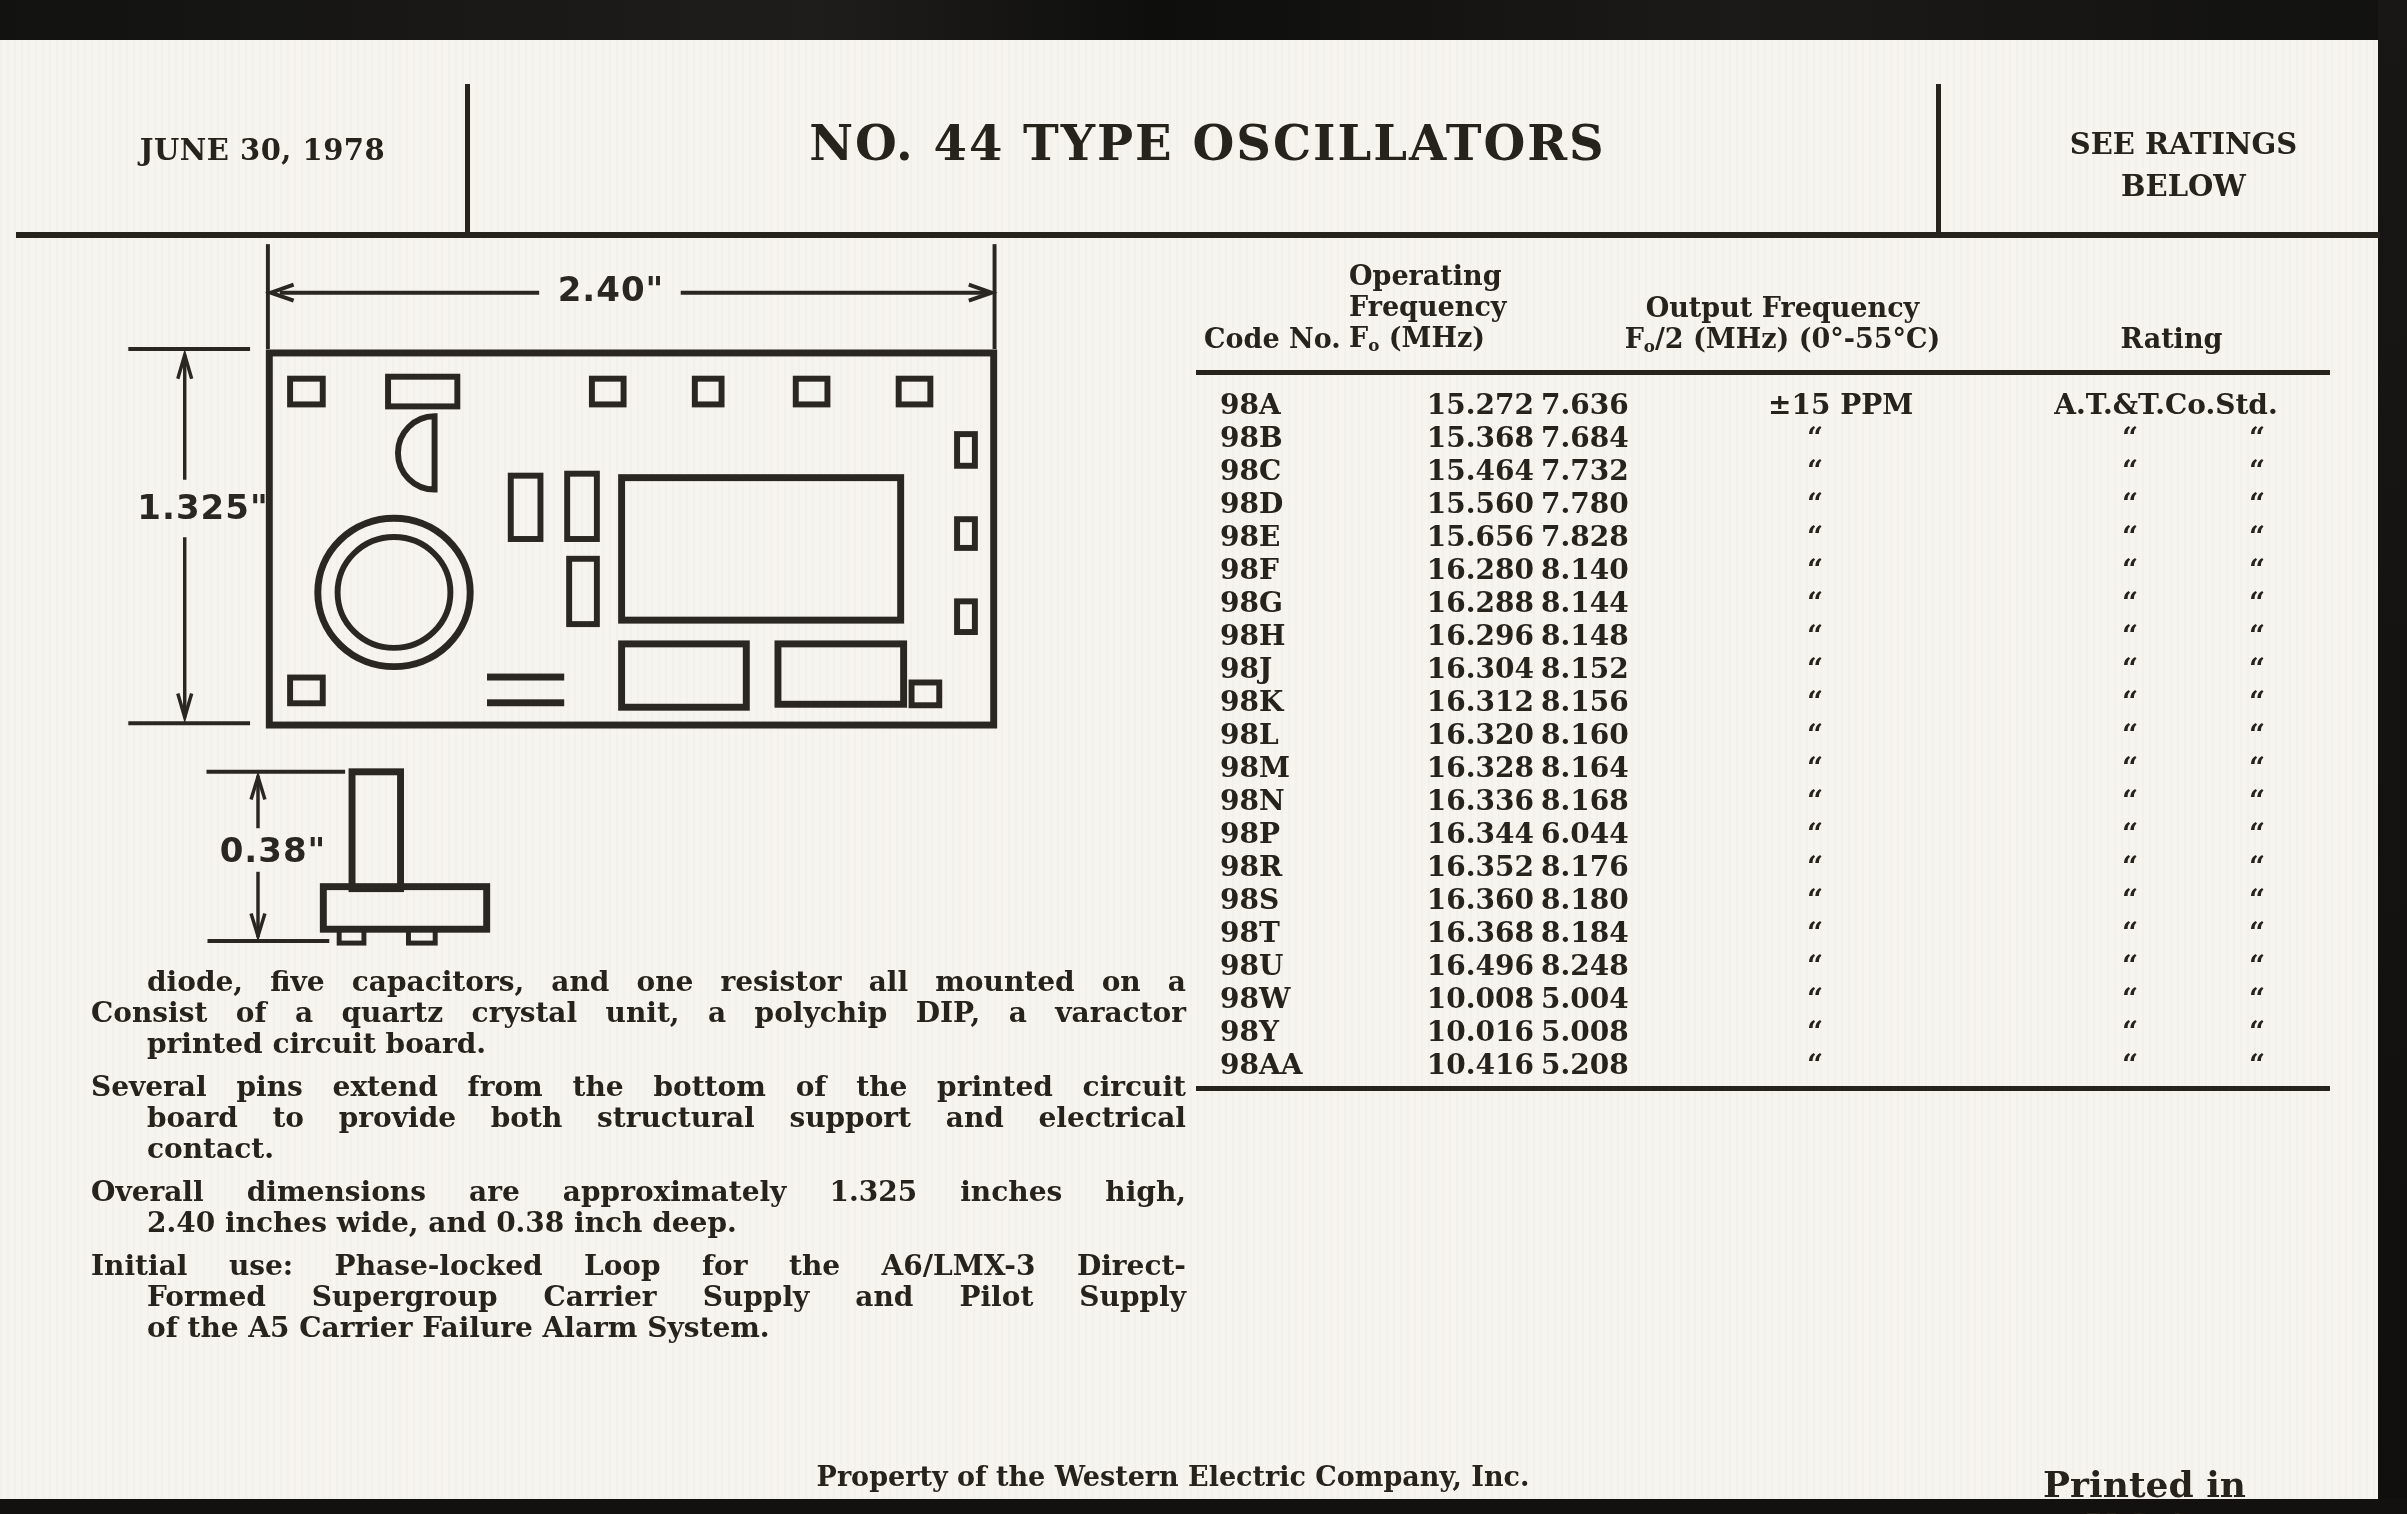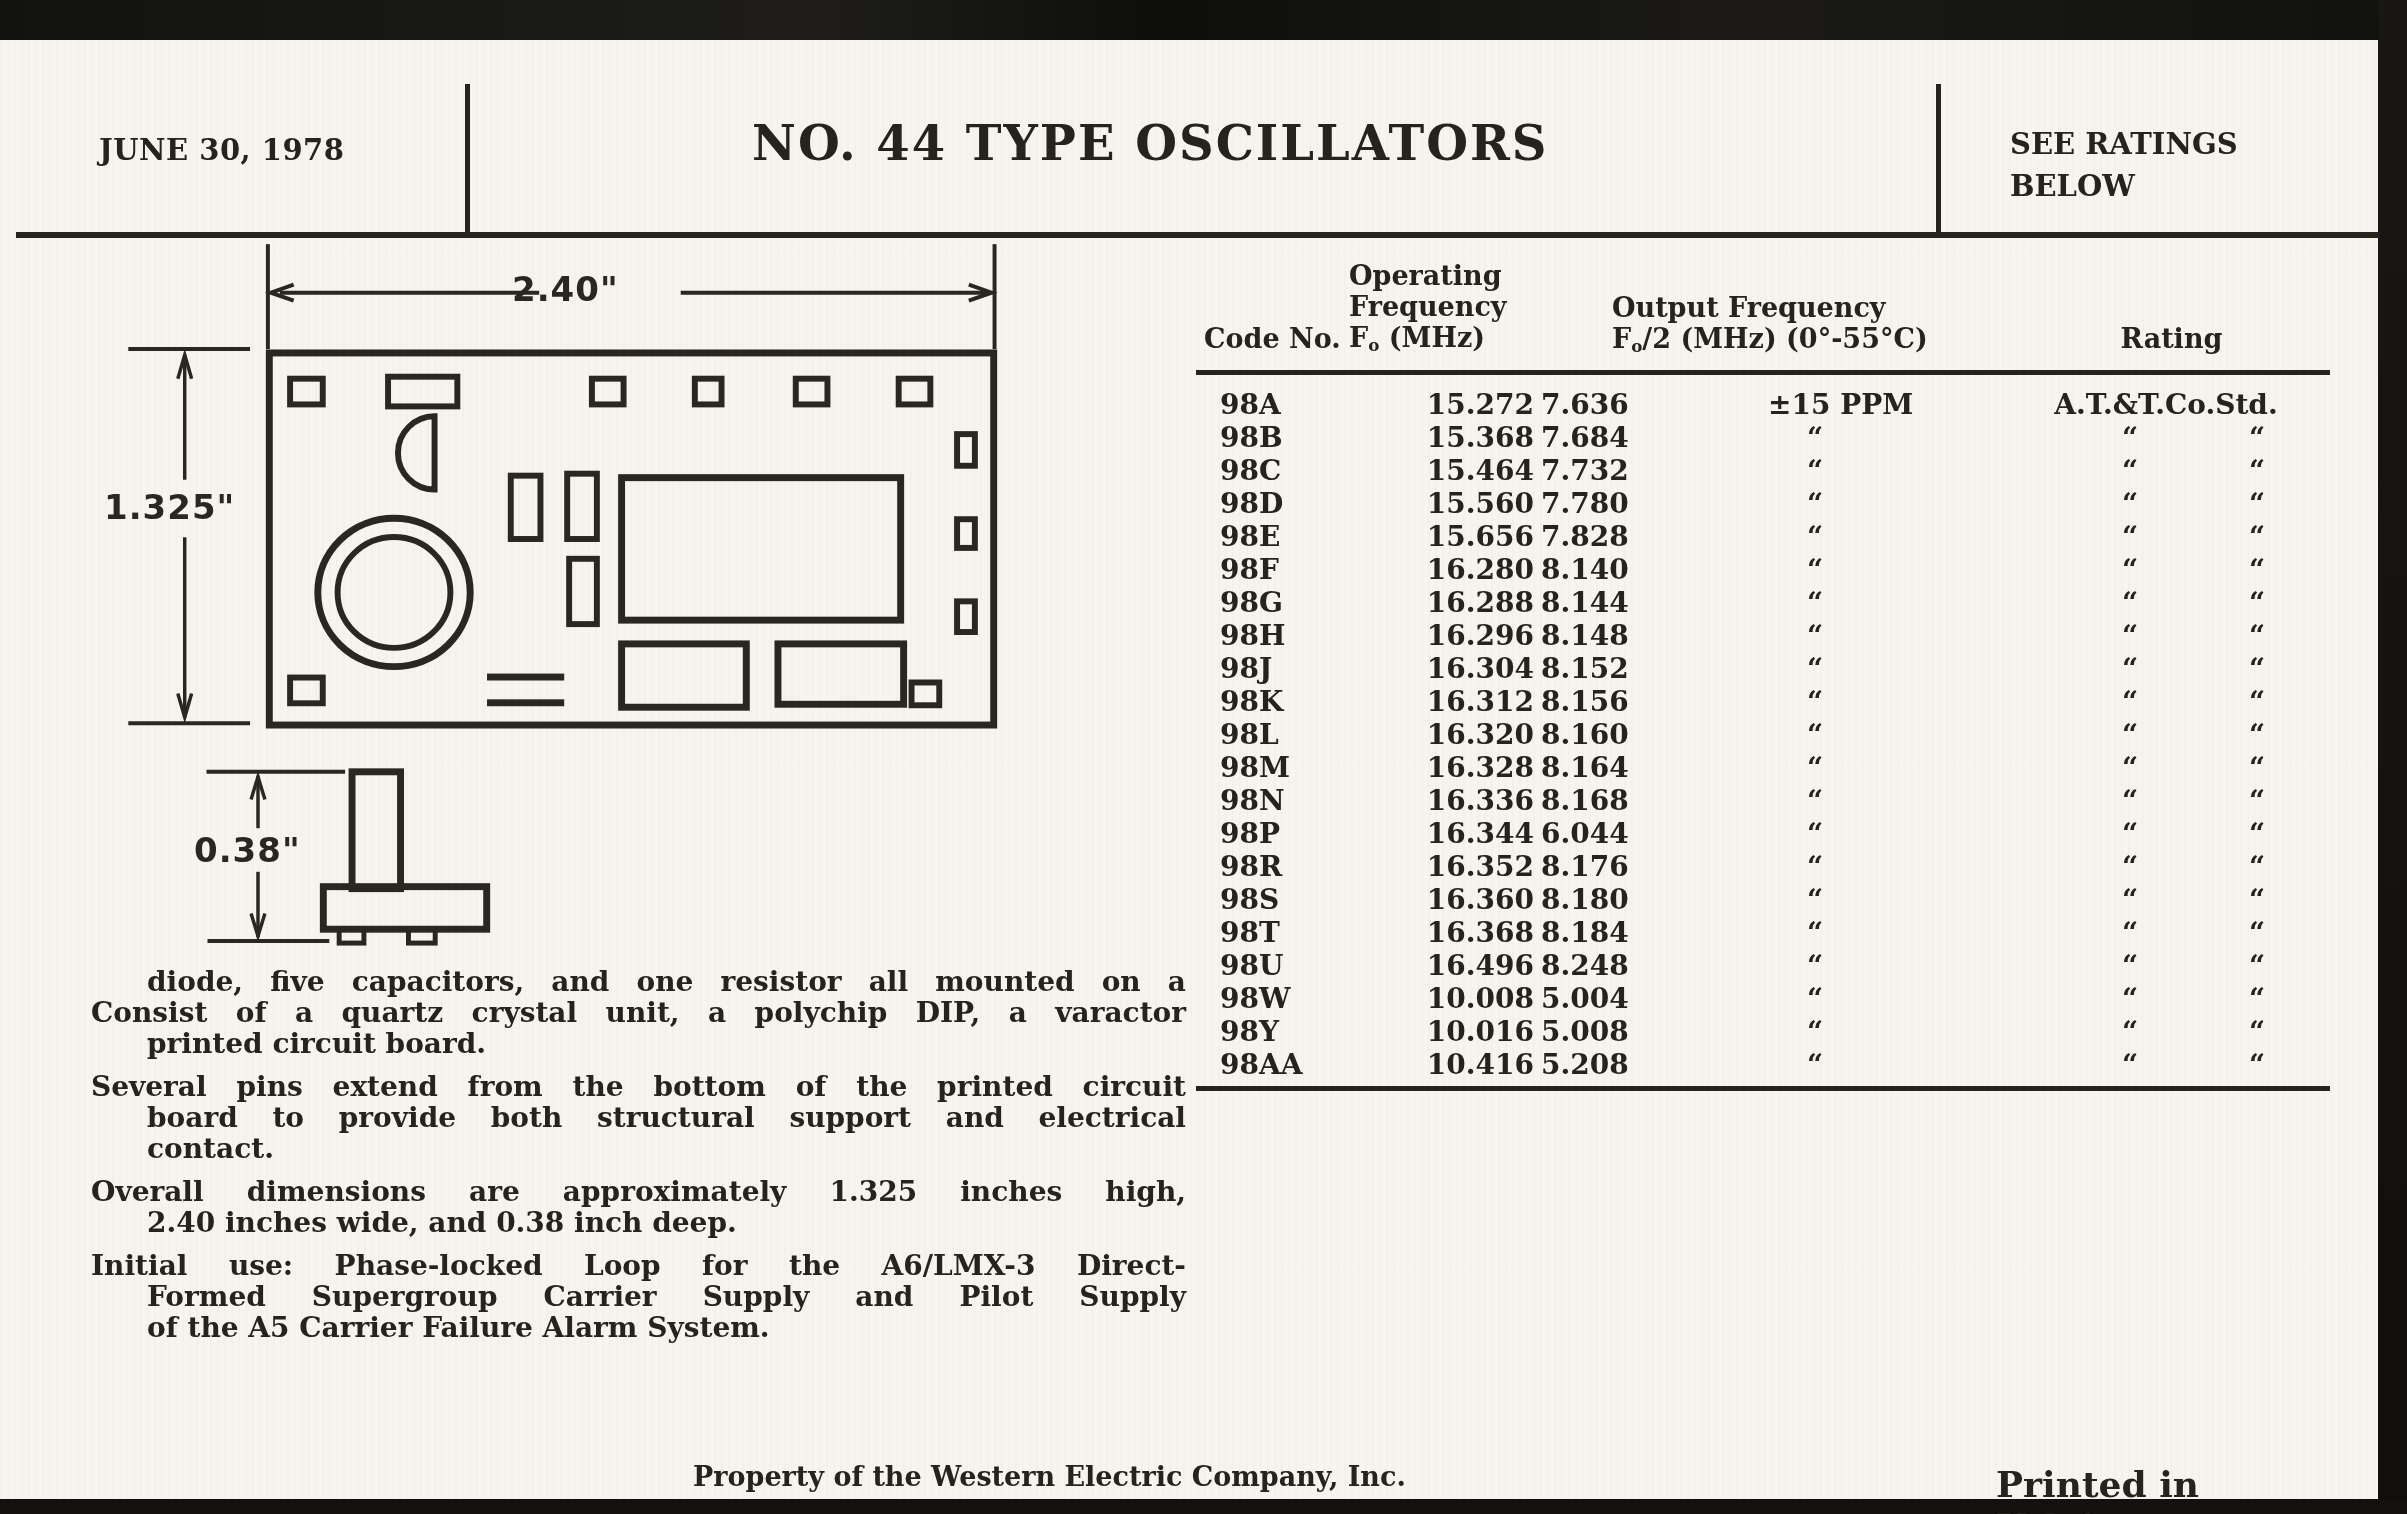--- a/index.html
+++ b/index.html
@@ -1,21 +1,21 @@
 <!DOCTYPE html>
 <html><head>
 <meta charset="utf-8">
 <style>
   html,body{margin:0;padding:0;background:#0c0c0c}
   .stage{position:relative;width:2408px;height:1515px;background:#f6f4ee;
          font-family:"DejaVu Serif", "Liberation Serif", serif;color:#26231d;overflow:hidden}
   .stage::before{content:"";position:absolute;inset:0;pointer-events:none;
     background:repeating-linear-gradient(90deg, rgba(70,62,48,0.02) 0 2px, rgba(0,0,0,0) 2px 7px);}
   .abs{position:absolute}
-  .ctr{text-align:left}
+  .ctr{text-align:center}
   .bar{position:absolute;background:#151412}
   .bar-top{left:0;top:0;width:2408px;height:40px;
     background:linear-gradient(90deg,#121211,#1e1d1c 34%,#0e0e0d 48%,#1b1a19 72%,#111110)}
   .bar-right{top:0;right:0;width:30px;height:1515px;background:linear-gradient(180deg,#181716,#100f0e)}
   .bar-bottom{left:0;bottom:0;width:2408px;height:16px;background:#121110}
 
   
   .date{left:99px;top:133px;width:327px;font-size:29px;font-weight:bold;letter-spacing:0.5px}
   .vbar{width:5px;background:#26231d}
   .vbar1{left:465px;top:84px;height:148px}
@@ -39,21 +39,21 @@
   .para{margin:0 0 12px 0}
   .desc-line{min-height:31px}
   .desc-line.ind{padding-left:56px}
   .desc-line.jl{text-align:justify;text-align-last:justify}
 
   
   .tbl{left:1204px;top:253px;width:1129px}
   .thead{position:relative;height:117px;font-size:27px;font-weight:bold;line-height:31px}
   .h-code{position:absolute;left:0;top:70px;width:168px;text-align:left}
   .h-op{position:absolute;left:145px;top:7px;width:223px;text-align:left}
-  .h-out{position:absolute;left:408px;top:39px;width:381px;white-space:nowrap}
+  .h-out{position:absolute;left:388px;top:39px;width:381px;text-align:center;white-space:nowrap}
   .h-rating{position:absolute;left:851px;top:70px;width:233px;text-align:center}
   .sub{font-size:0.62em;vertical-align:-0.22em}
   .hline{height:5px;background:#26231d;margin-left:-8px;width:1134px}
   .rows{margin-top:13px}
   .trow{display:grid;grid-template-columns:149px 188px 213px 244px 336px;height:33px;
         align-items:center;font-size:28px;font-weight:bold}
   .c-code{padding-left:16px}
   .c-op{text-align:right;padding-right:7px}
   .c-out{text-align:left;padding-right:2px}
   .c-tol{padding-left:14px;white-space:nowrap}

